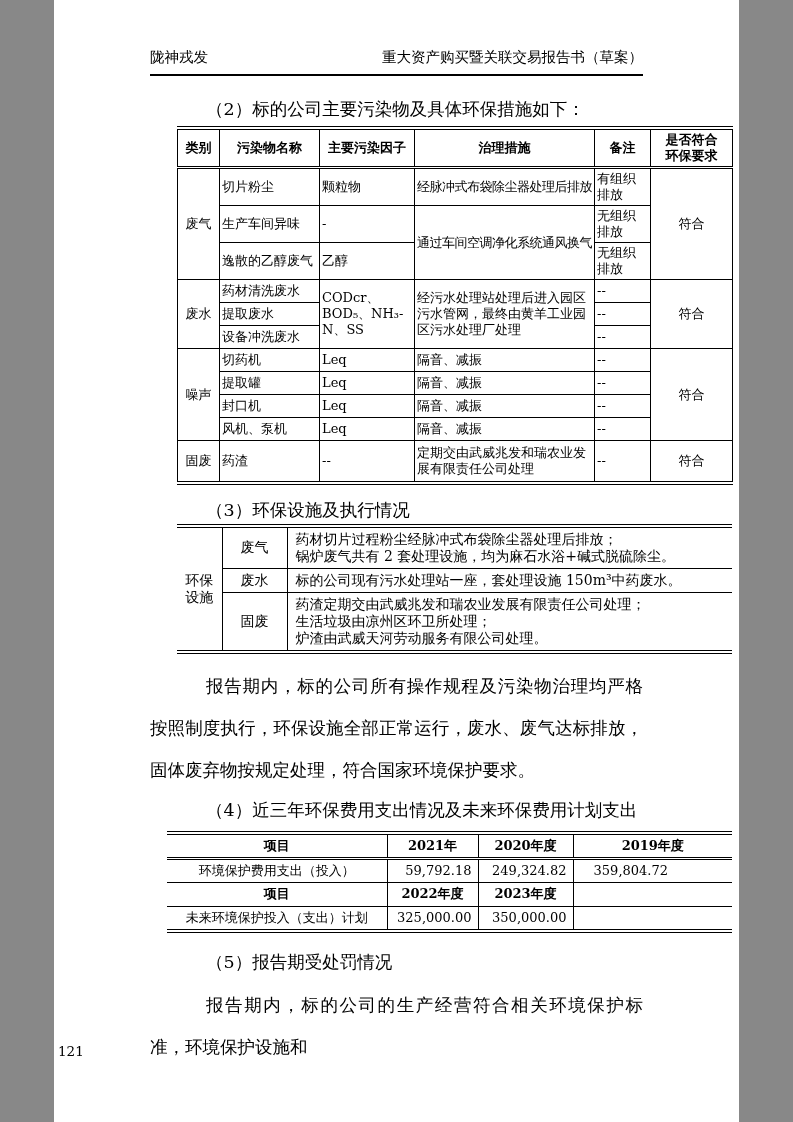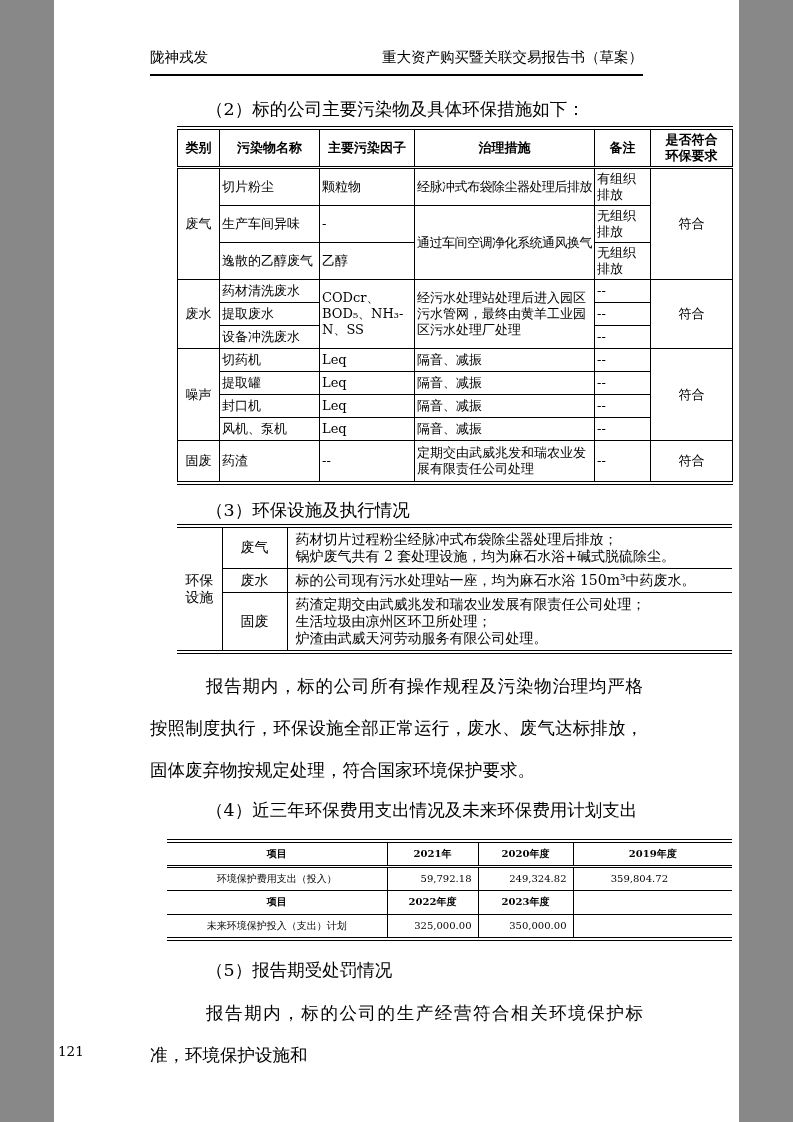--- a/index.html
+++ b/index.html
@@ -64,23 +64,23 @@
     margin: 1px 0 0 27px; width: 555px;
     border-top: 4px double #000; border-bottom: 4px double #000;
     font-size: 14px; line-height: 17px;
   }
   .t2 td { border: 1px solid #000; padding: 3px 4px; }
   .t2 td:first-child { border-left: 0; }
   .t2 td:last-child { border-right: 0; padding-left: 8px; }
 
   
   .t3 {
-    margin: 16px 0 0 17px; width: 565px;
+    margin: 8px 0 0 17px; width: 565px;
     border-top: 4px double #000; border-bottom: 4px double #000;
-    font-size: 10px; line-height: 16px;
+    font-size: 13px; line-height: 16px;
   }
   .t3 td { border: 1px solid #000; padding: 3px 0; height: 24px; }
   .t3 td:first-child { border-left: 0; }
   .t3 td:last-child { border-right: 0; }
   .t3 .hdr-cell { font-weight: bold; text-align: center; }
   .t3 .num { text-align: right; padding-right: 6px; }
   .t3 .num-last { text-align: right; padding-right: 64px; padding-left: 11px; }
   .t3 .item { text-align: center; }
 
   .page-footer {
@@ -209,21 +209,21 @@
       <tbody>
           <tr>
         <td class="ctr preline" rowspan="3">环保
 设施</td>
         <td class="ctr">废气</td>
         <td class="preline">药材切片过程粉尘经脉冲式布袋除尘器处理后排放；
 锅炉废气共有 2 套处理设施，均为麻石水浴+碱式脱硫除尘。</td>
       </tr>
       <tr>
         <td class="ctr">废水</td>
-        <td class="preline">标的公司现有污水处理站一座，均为麻石水浴 150m³中药废水。</td>
+        <td class="preline">标的公司现有污水处理站一座，套处理设施 150m³中药废水。</td>
       </tr>
       <tr>
         <td class="ctr">固废</td>
         <td class="preline">药渣定期交由武威兆发和瑞农业发展有限责任公司处理；
 生活垃圾由凉州区环卫所处理；
 炉渣由武威天河劳动服务有限公司处理。</td>
       </tr>
     </tbody>
       </table>
 

